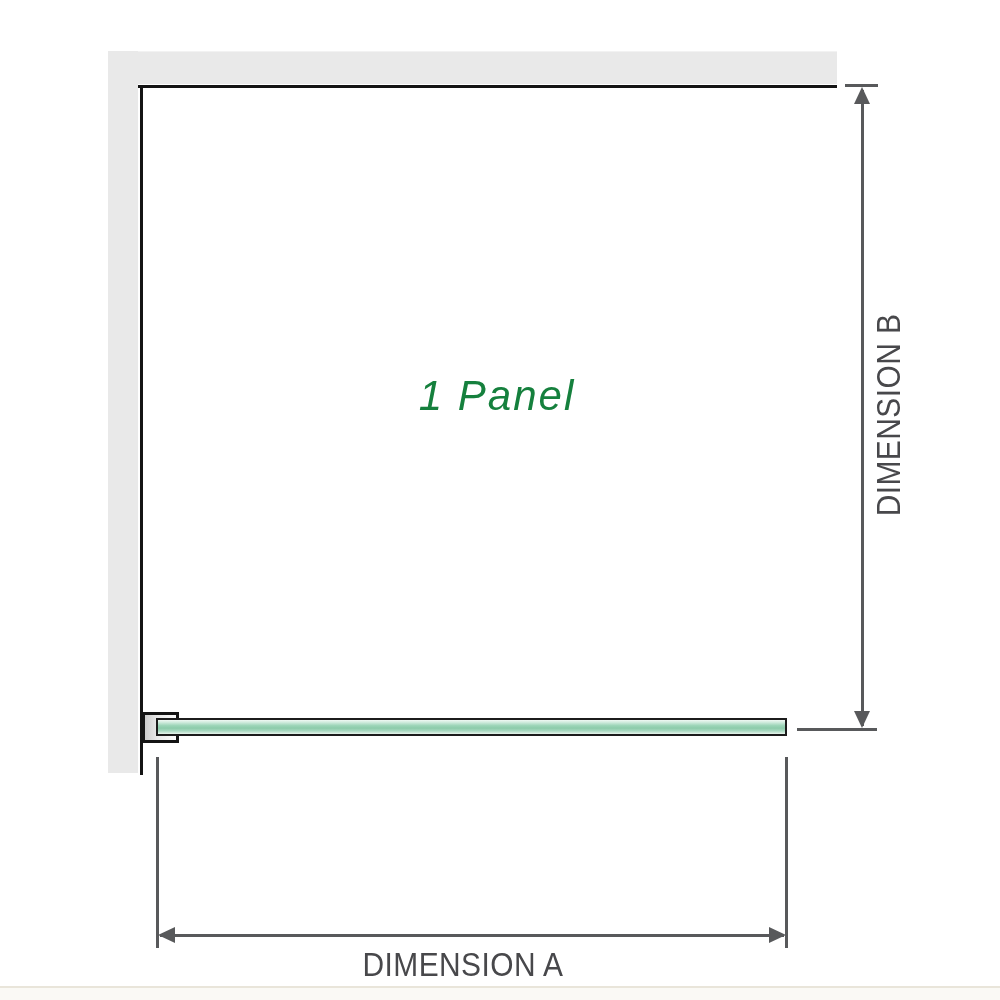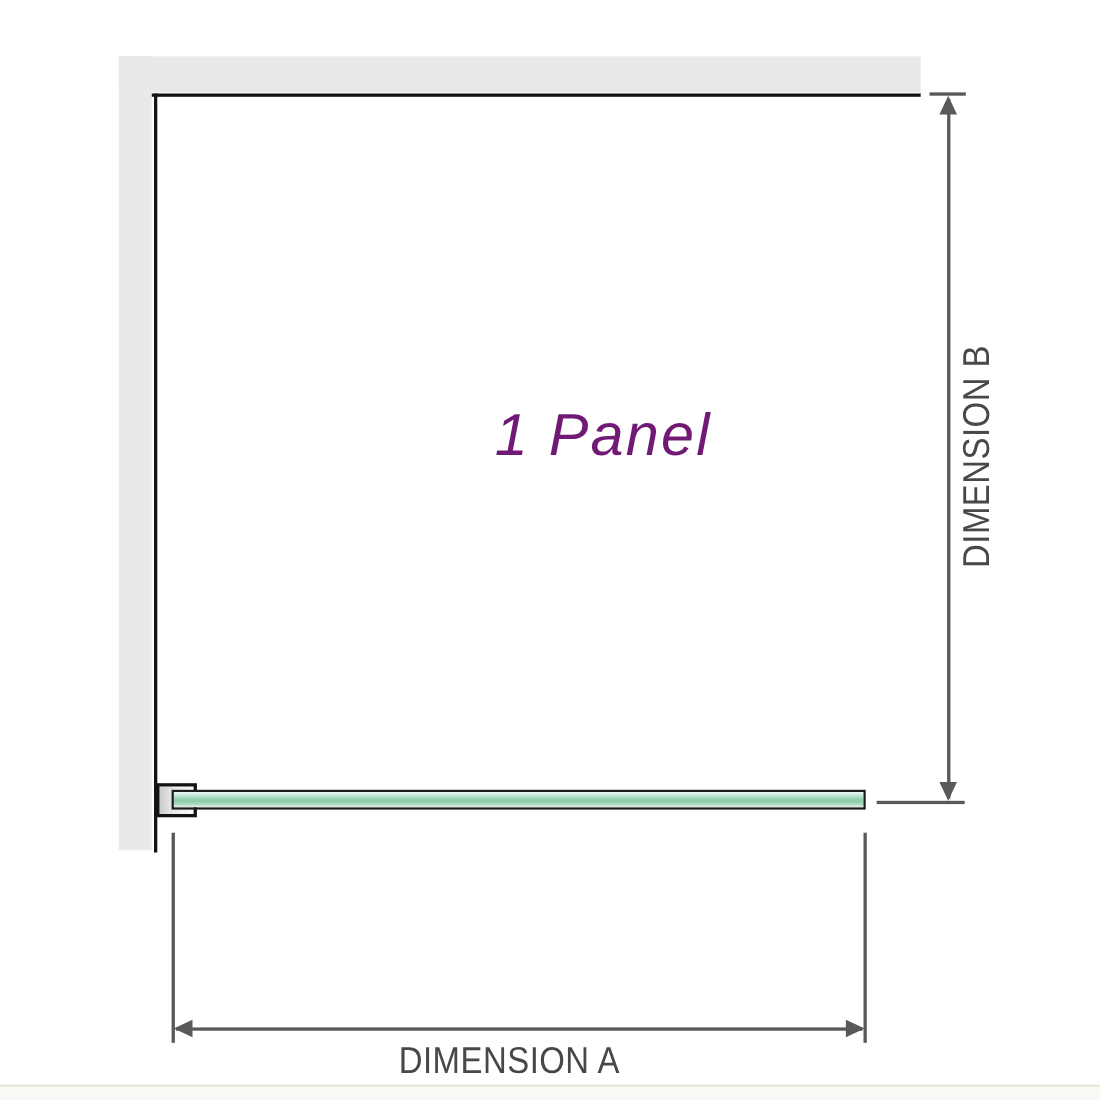--- a/index.html
+++ b/index.html
@@ -104,22 +104,22 @@
     left: 263px; top: 944px; width: 400px; height: 40px;
     line-height: 40px; text-align: center;
     transform: scaleX(0.88);
     font-size: 34px; color: #48484b; letter-spacing: 0.5px;
     white-space: nowrap;
   }
 
   
   .panel-label {
     left: 347px; top: 371px; width: 300px; height: 50px;
-    line-height: 50px; text-align: right;
-    font-size: 54px; font-style: italic; color: #701a75;
+    line-height: 50px; text-align: center;
+    font-size: 42px; font-style: italic; color: #15803d;
     letter-spacing: 2px;
     white-space: nowrap;
   }
 
   
   .bottom-edge {
     left: 0; top: 986px; width: 1000px; height: 14px;
     background: #faf9f5;
     border-top: 2px solid #e9e5da;
     box-sizing: border-box;

